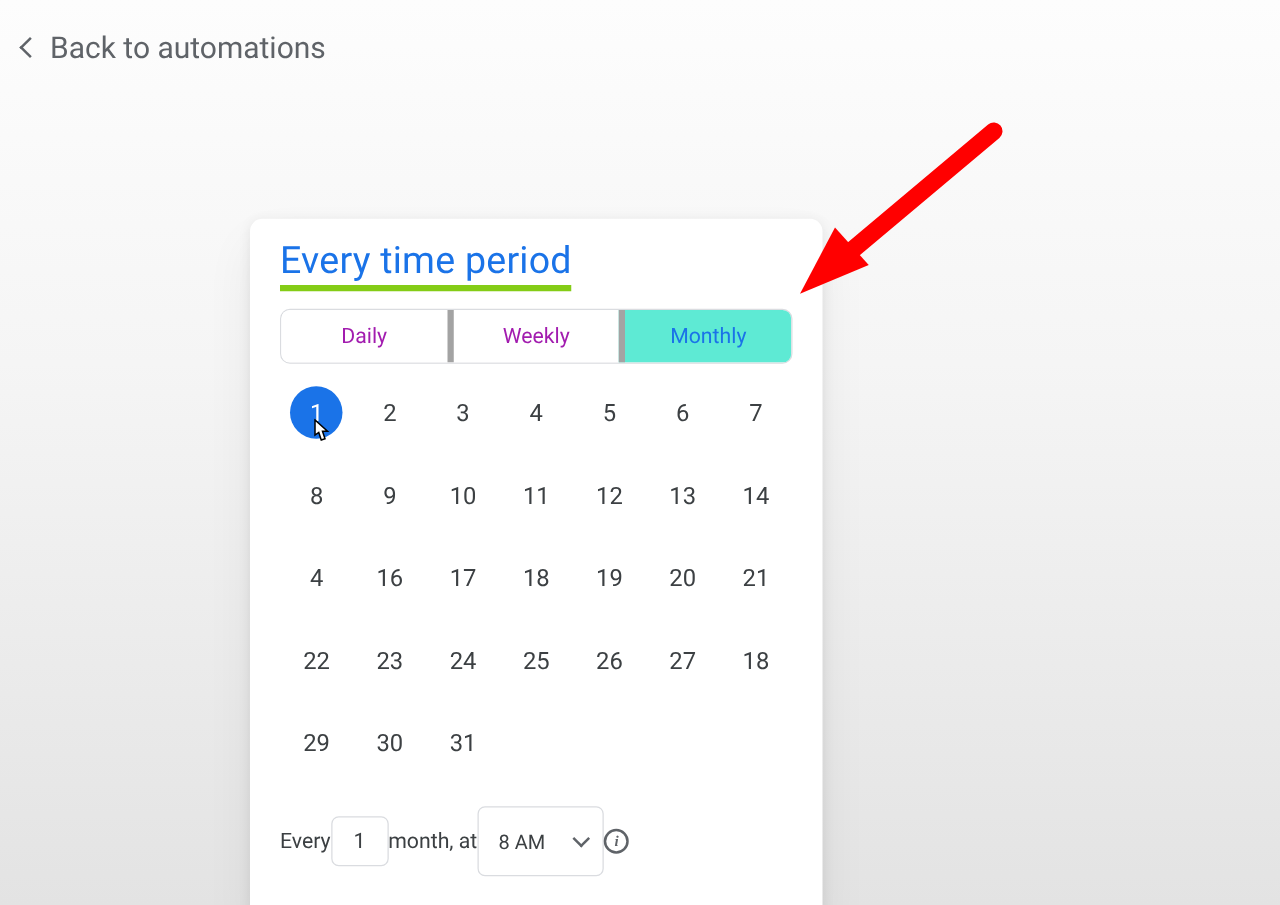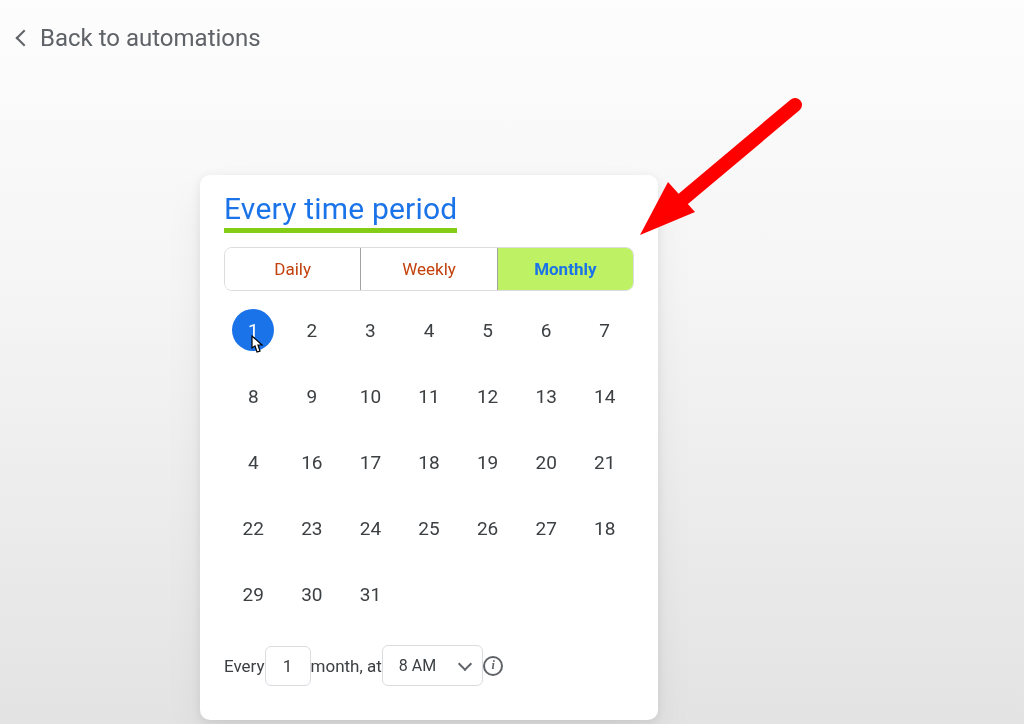--- a/index.html
+++ b/index.html
@@ -56,29 +56,29 @@
       overflow: hidden;
       height: 44px;
       margin-bottom: 18px;
     }
     .tab {
       flex: 1;
       display: flex;
       align-items: center;
       justify-content: center;
       font-size: 17px;
-      color: #c2410c;
+      color: #a21caf;
       cursor: pointer;
       background: #fff;
     }
-    .tab + .tab { border-left: 1px solid #a3a3a3; }
+    .tab + .tab { border-left: 5px solid #a3a3a3; }
     .tab.active {
-      background: #bef264;
+      background: #5eead4;
       color: #1a73e8;
-      font-weight: 700;
+      font-weight: 400;
     }
     .grid {
       display: grid;
       grid-template-columns: repeat(7, 1fr);
       row-gap: 24px;
       column-gap: 0;
       margin: 10px 0 30px 0;
     }
     .day {
       height: 42px;
@@ -119,21 +119,21 @@
       width: 46px; height: 40px;
       border: 1px solid #dadce0;
       border-radius: 6px;
       display: flex;
       align-items: center;
       justify-content: center;
       font-size: 17px;
       color: #3c4043;
     }
     .time-select {
-      height: 41px;
+      height: 56px;
       border: 1px solid #dadce0;
       border-radius: 6px;
       display: flex;
       align-items: center;
       gap: 24px;
       padding: 0 12px 0 16px;
       font-size: 16px;
       color: #3c4043;
       cursor: pointer;
     }

